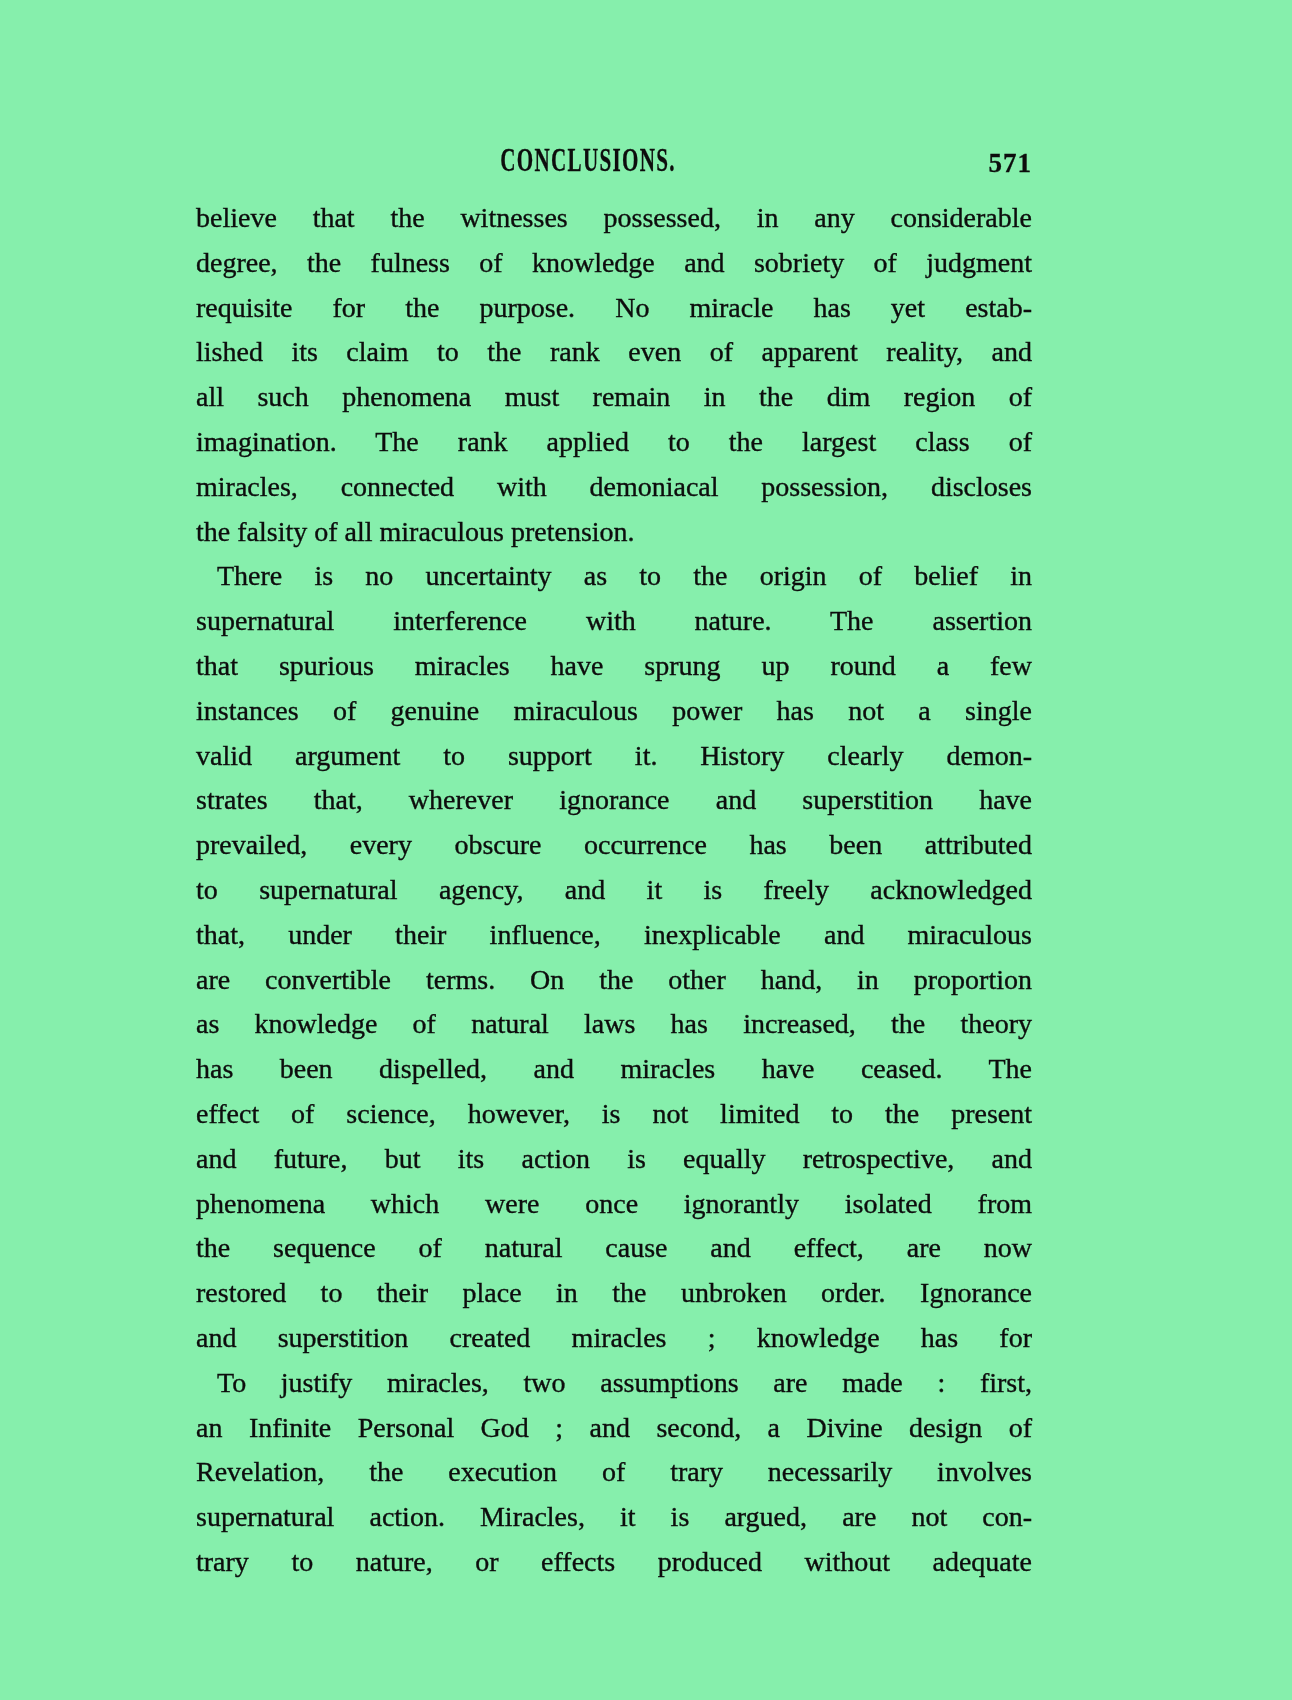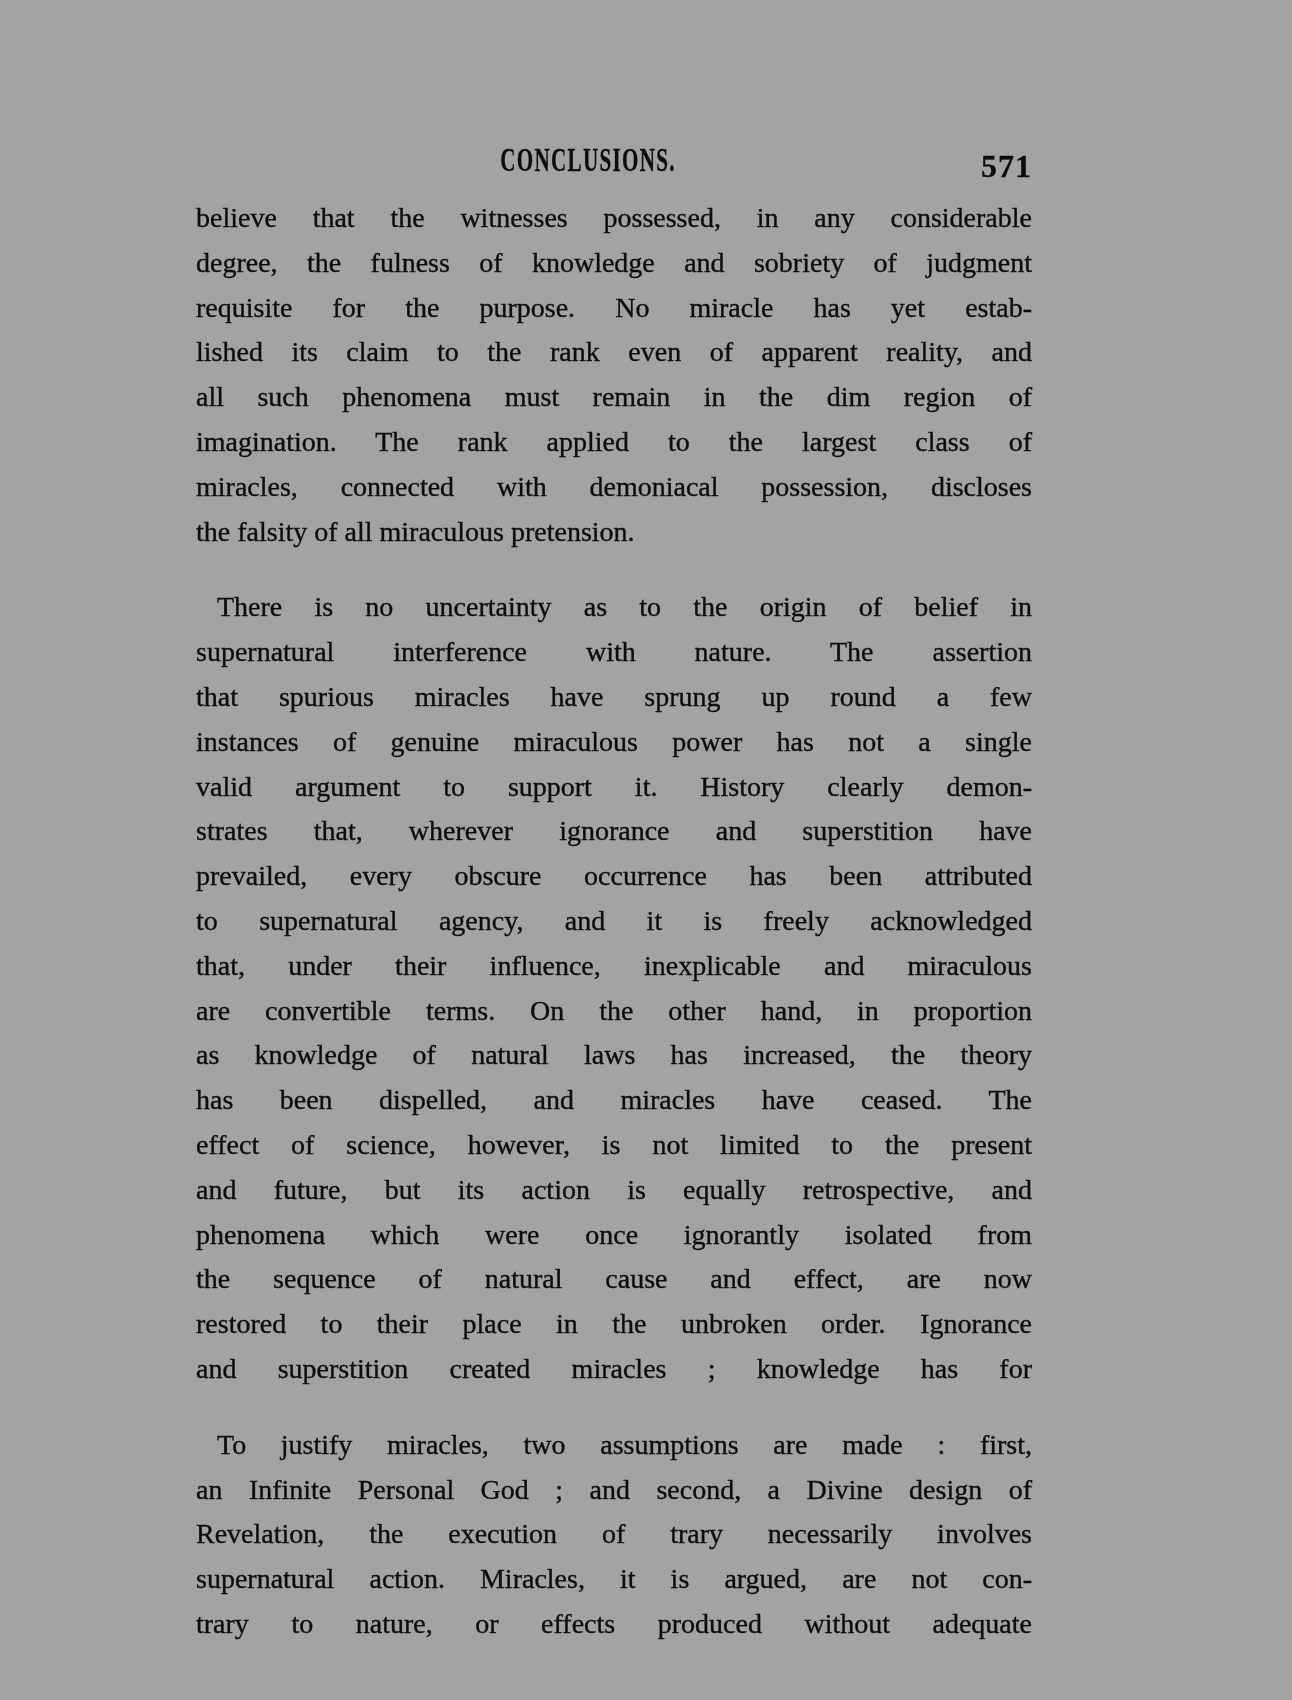--- a/index.html
+++ b/index.html
@@ -8,21 +8,21 @@
     height: 1700px;
     background: #ffffff;
     position: relative;
     overflow: hidden;
     font-family: "Liberation Serif", serif;
     color: #0d0d0d;
   }
   .scan-page {
     position: absolute;
     inset: 0;
-    background: #a3a3a3;
+    background: #86efac;
   }
   .column {
     position: absolute;
     left: 196px;
     top: 0;
     width: 836px;
     height: 100%;
   }
   .header-row {
     position: absolute;
@@ -41,40 +41,40 @@
     font-size: 33px;
     letter-spacing: 2px;
     white-space: nowrap;
     -webkit-text-stroke: 0.3px #0d0d0d;
   }
   .page-number {
     position: absolute;
     right: 0;
     top: 8px;
     font-weight: 700;
-    font-size: 32px;
+    font-size: 27px;
     letter-spacing: 1px;
     -webkit-text-stroke: 0.3px #0d0d0d;
   }
   .body-text {
     position: absolute;
     top: 196px;
     left: 0;
     width: 836px;
     font-size: 28px;
     line-height: 44.8px;
     -webkit-text-stroke: 0.35px #0d0d0d;
   }
   .paragraph { margin: 0; }
   .line {
     text-align: justify;
     text-align-last: justify;
     white-space: normal;
   }
-  .line.indent { text-indent: 21px; margin-top: 31px; }
+  .line.indent { text-indent: 21px; }
   .line.para-end {
     text-align-last: left;
   }
 </style>
 </head>
 <body>
 
 <div class="scan-page">
   <div class="column">
     <div class="header-row">

